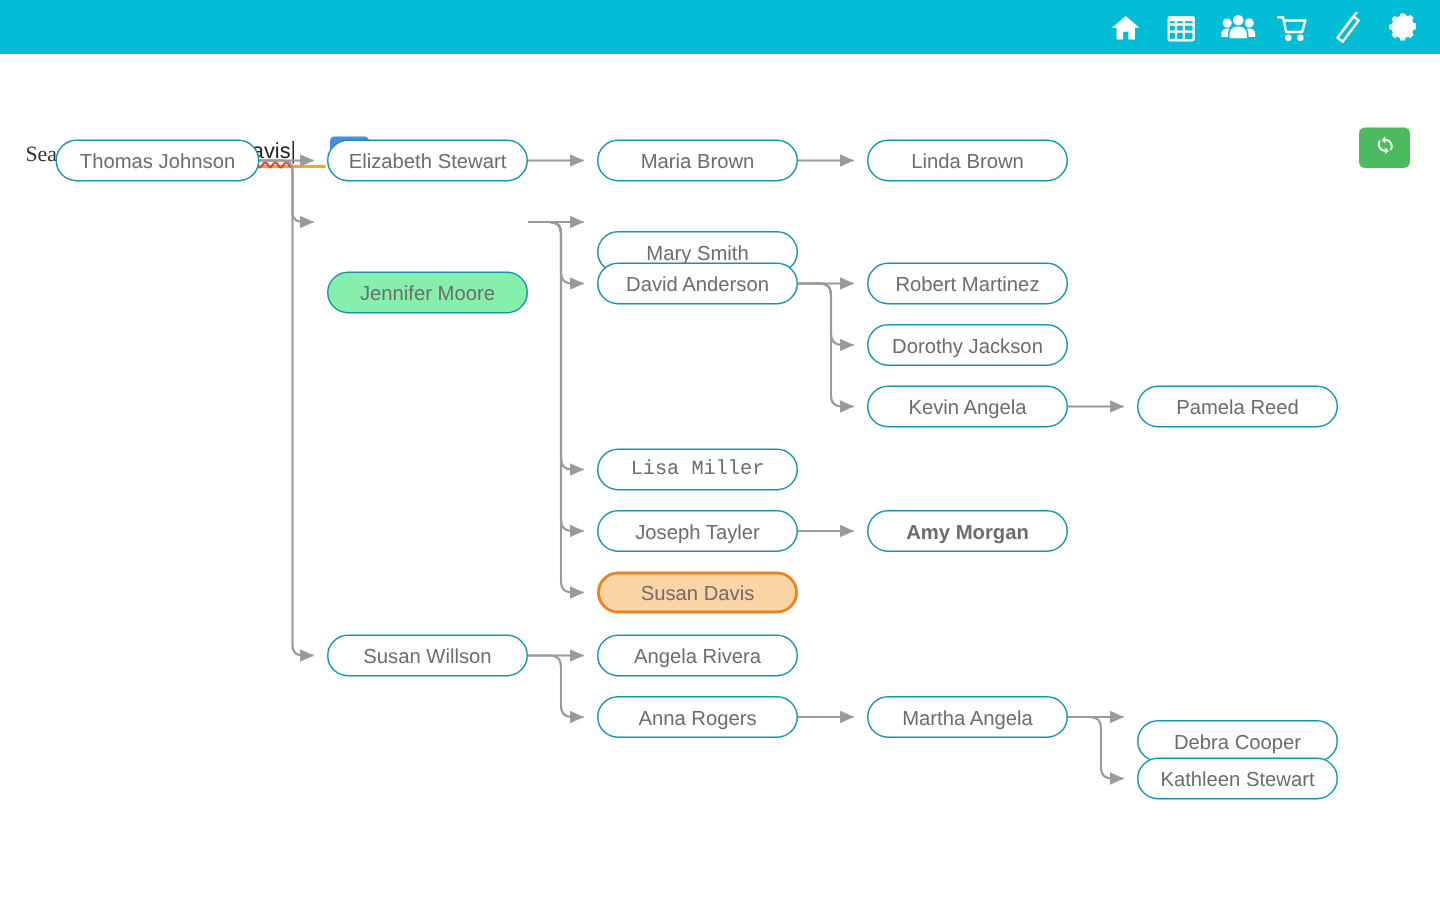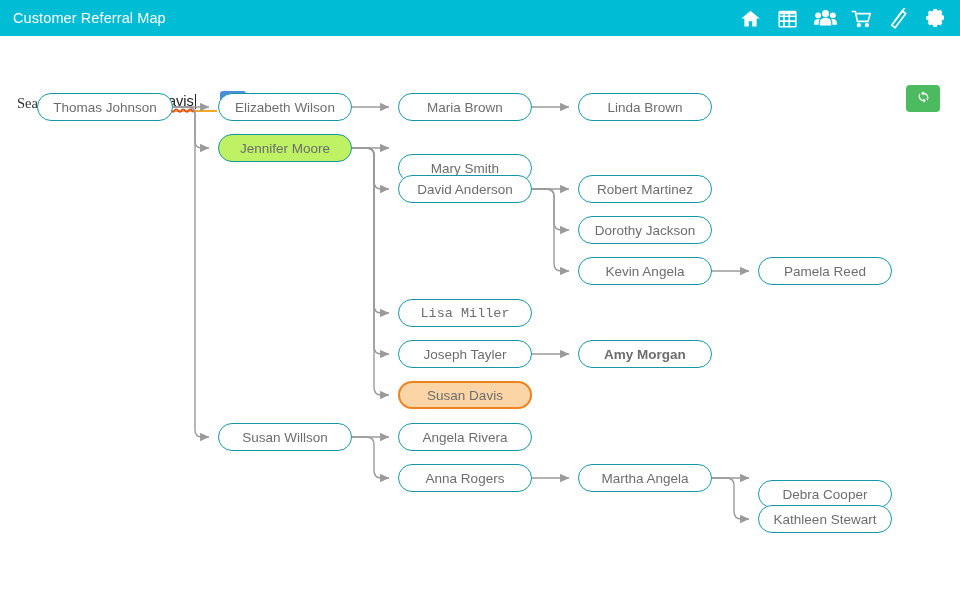--- a/index.html
+++ b/index.html
@@ -157,34 +157,34 @@
     background: #ffffff;
     color: #6d6d6d;
     font-size: 13.5px;
     display: flex;
     align-items: center;
     justify-content: center;
     white-space: nowrap;
     cursor: pointer;
   }
   .node.sel-cyan {
-    background: #bef264;
+    background: #86efac;
     border-color: #1596a8;
+    margin-top: 47px;
   }
   .node.sel-orange {
     background: #fbd5a5;
     border-color: #f0821e;
     border-width: 2px;
   }
 </style>
 </head>
 <body>
 
 <div class="appbar">
-  <div class="app-title">Customer Referral Map</div>
 
   <div class="appbar-icons">
     <span class="ic">
       <svg viewBox="0 0 24 24" width="21" height="21" fill="#ffffff">
         <path d="M12 3 L1.5 12 H5 V21 H10 V15 H14 V21 H19 V12 H22.5 Z"></path>
       </svg>
     </span>
     <span class="ic">
       <svg viewBox="0 0 24 24" width="21" height="21" fill="none" stroke="#ffffff" stroke-width="1.8">
         <rect x="2.5" y="4" width="19" height="17.5" rx="1"></rect>
@@ -274,21 +274,21 @@
         <path d="M532 392 L569 392"></path>
         <path d="M712 392 L749 392"></path>
         <path d="M712 392 L726.5 392 Q734 392 734 399.5 L734 425.5 Q734 433 741.5 433 L749 433"></path>
       </g>
   </svg>
   <div id="node-layer">
       <div class="node" style="left: 37px; top: 7px; width: 136px;">
         <span>Thomas Johnson</span>
       </div>
       <div class="node" style="left: 218px; top: 7px; width: 134px;">
-        <span>Elizabeth Wilson</span>
+        <span>Elizabeth Stewart</span>
       </div>
       <div class="node" style="left: 398px; top: 7px; width: 134px;">
         <span>Maria Brown</span>
       </div>
       <div class="node" style="left: 578px; top: 7px; width: 134px;">
         <span>Linda Brown</span>
       </div>
       <div class="node sel-cyan" style="left: 218px; top: 48px; width: 134px;">
         <span>Jennifer Moore</span>
       </div>

